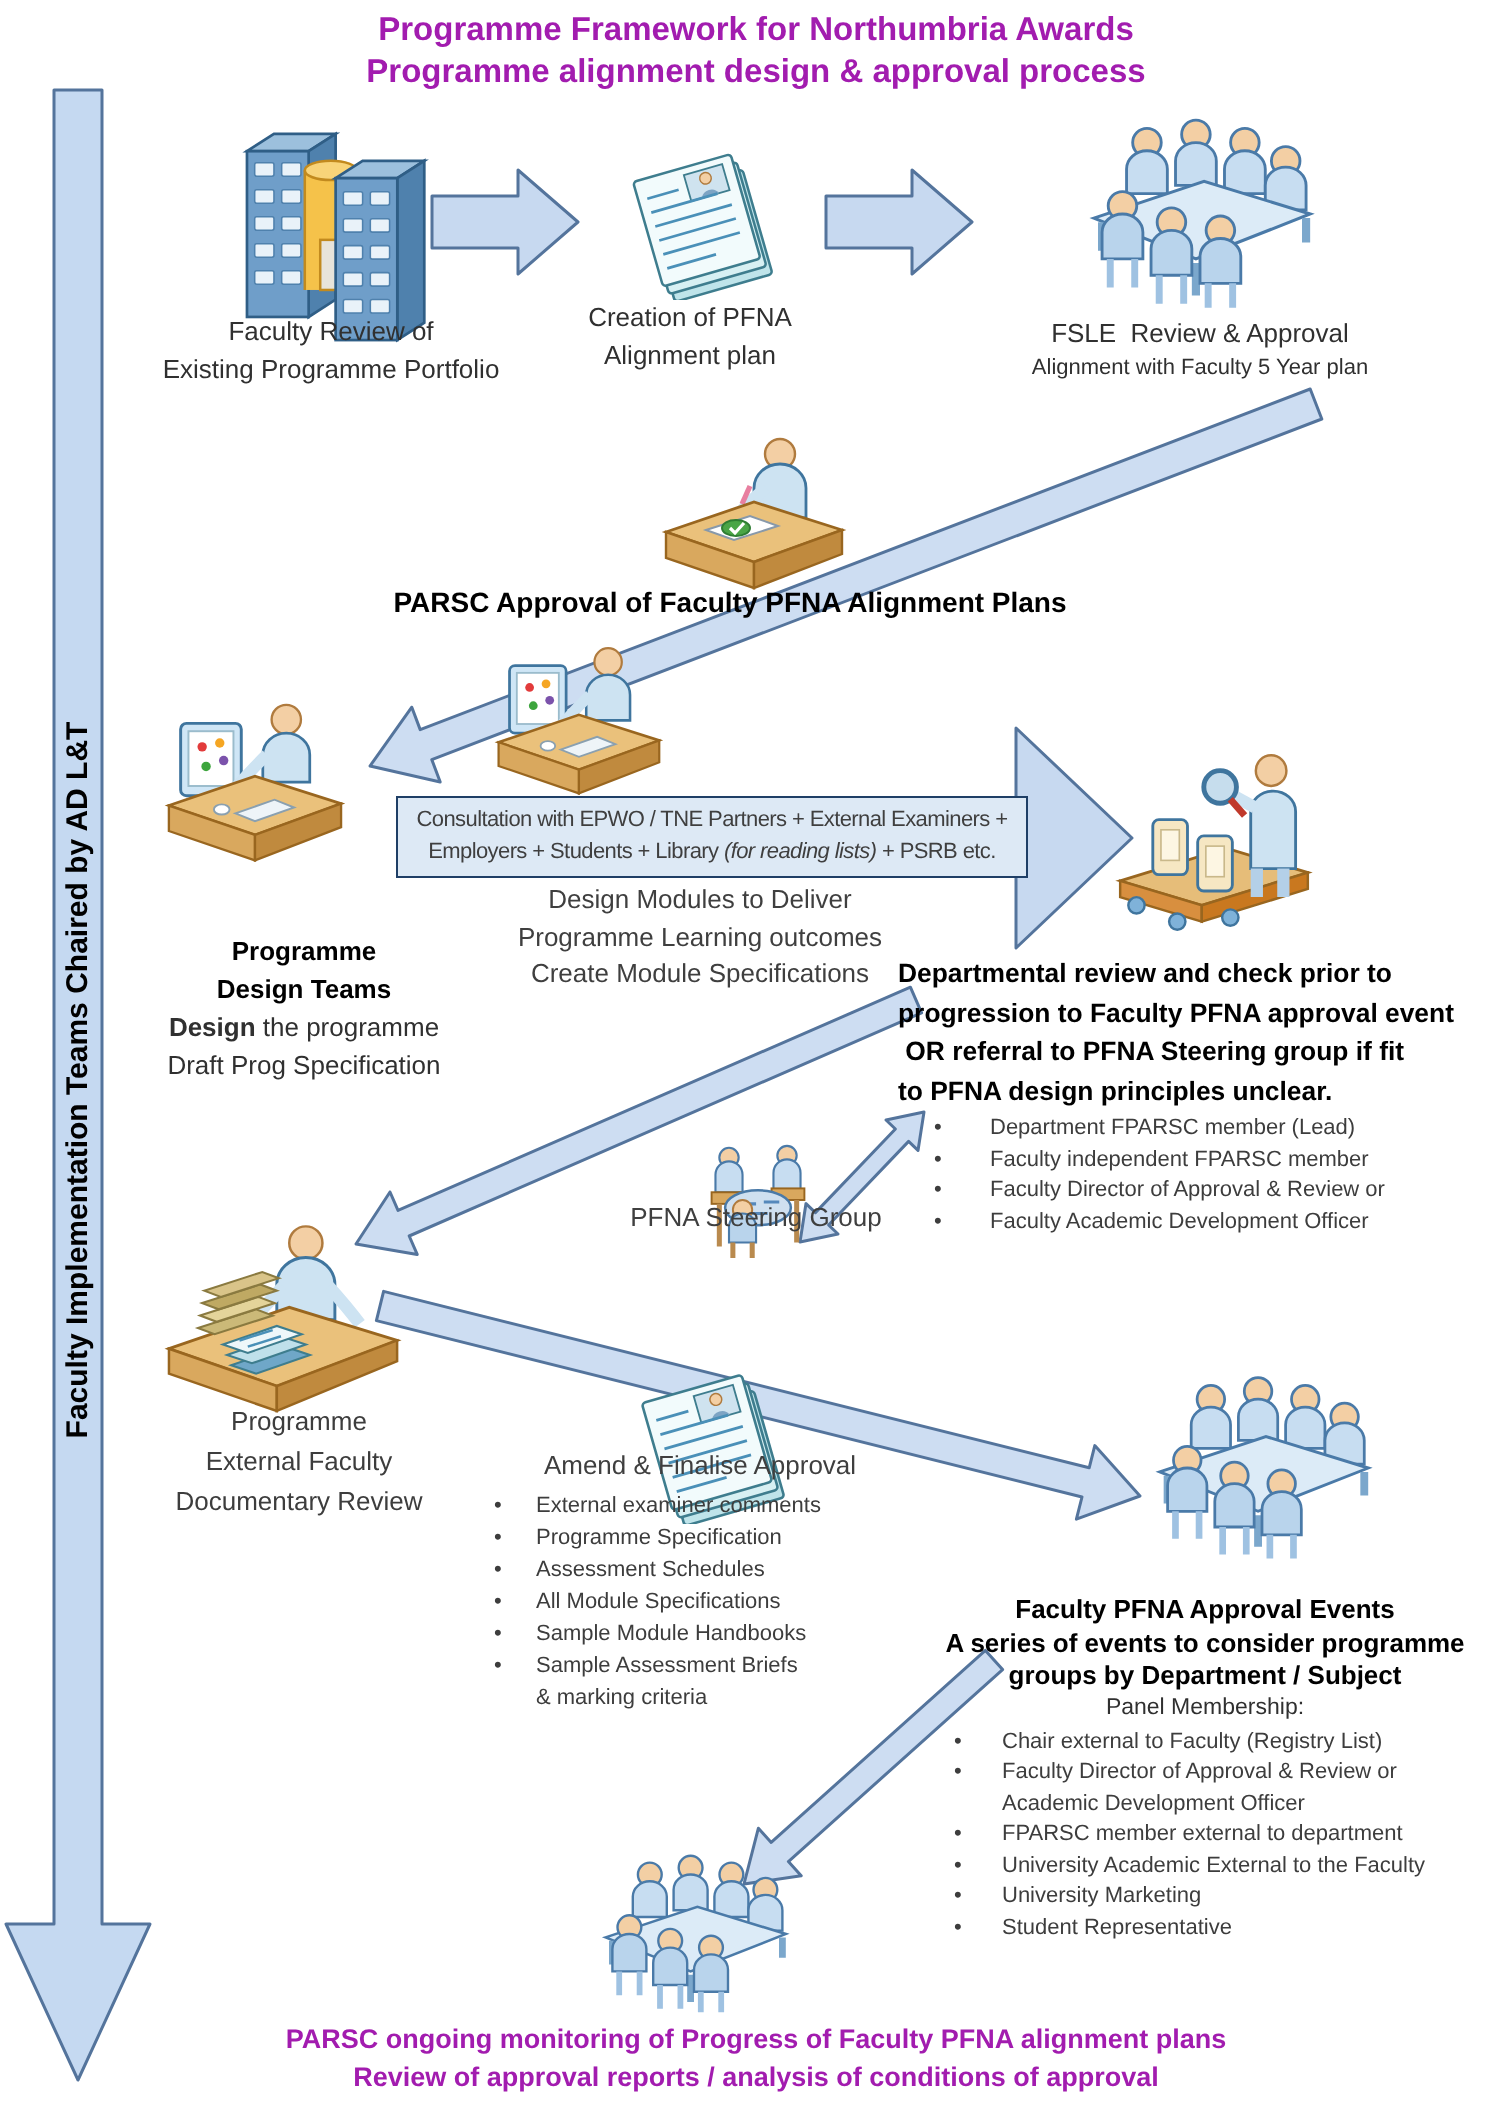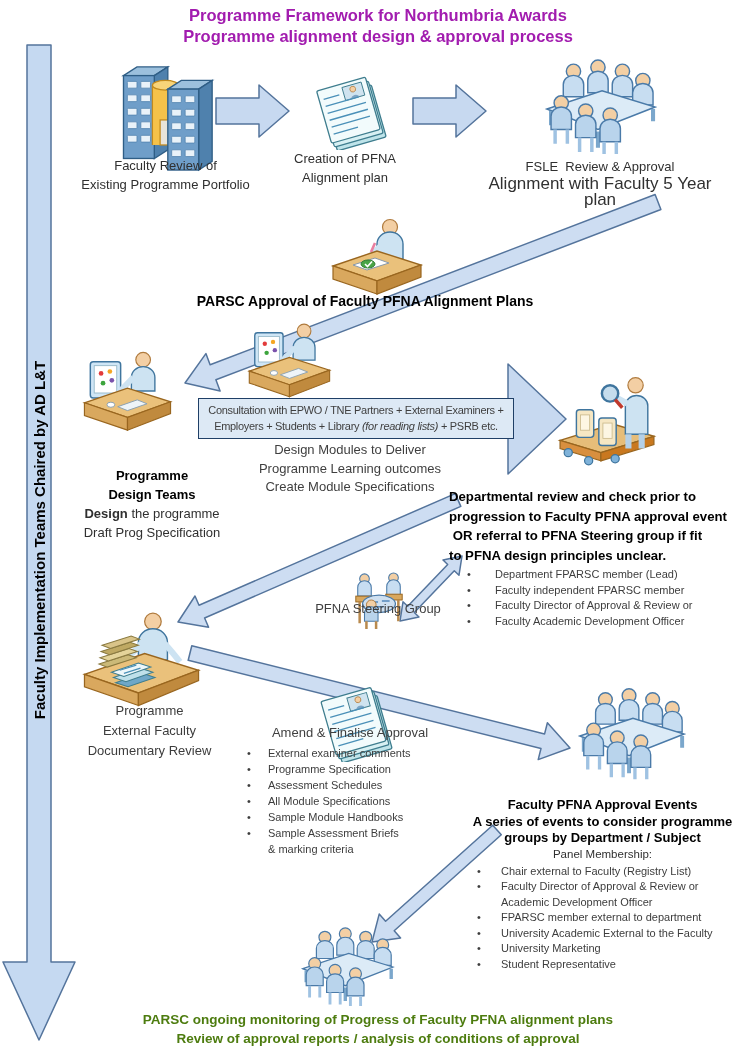--- a/index.html
+++ b/index.html
@@ -7,21 +7,21 @@
         font-family:"Liberation Sans","DejaVu Sans",sans-serif;color:#3f3f3f;}
   .abs{position:absolute;}
   .layer{z-index:2;}
   #arrow-layer{position:absolute;left:0;top:0;z-index:1;}
   .icon{z-index:2;position:absolute;}
   .ctr{text-align:center;}
   .t13{font-size:13px;line-height:19px;color:#303030;}
   .t13g{font-size:13px;line-height:18.5px;color:#3f3f3f;}
   .bold{font-weight:bold;color:#000;}
   .title{font-size:16.5px;font-weight:bold;color:#a21caf;line-height:21px;text-align:center;}
-  .small{font-size:17px;line-height:16px;color:#303030;text-align:center;}
+  .small{font-size:11px;line-height:16px;color:#303030;text-align:center;}
   .pre{white-space:pre-wrap;}
   .consult-box{background:#dde9f5;border:1.6px solid #1f3f66;box-sizing:border-box;
                font-size:11px;line-height:16px;letter-spacing:-0.3px;text-align:center;
                color:#3f3f3f;padding-top:3px;}
   .bighead{font-size:13.2px;font-weight:bold;color:#000;line-height:19.5px;}
   ul.bullets{list-style:none;margin:2px 0 0 0;padding:0;font-size:11px;line-height:15.5px;color:#3d3d3d;}
   ul.bullets li{position:relative;white-space:pre-line;}
   ul.dept li{padding-left:46px;}  ul.dept li::before{content:"\2022";position:absolute;left:18px;}
   ul.amend{line-height:16px;}
   ul.amend li{padding-left:43px;} ul.amend li::before{content:"\2022";position:absolute;left:22px;}
@@ -273,21 +273,21 @@
     <div>Create Module Specifications</div>
   </div>
 
   <div class="abs layer ctr t13" style="left:56px;top:466px;width:192px;">
     <div class="bold">Programme</div>
     <div class="bold">Design Teams</div>
     <div><b>Design</b><span> the programme</span></div>
     <div>Draft Prog Specification</div>
   </div>
 
-  <div class="abs layer" style="left:449px;top:487px;width:307px;">
+  <div class="abs layer" style="left:449px;top:477px;width:307px;">
     <div class="bighead pre">Departmental review and check prior to</div>
     <div class="bighead pre">progression to Faculty PFNA approval event</div>
     <div class="bighead pre"> OR referral to PFNA Steering group if fit</div>
     <div class="bighead pre">to PFNA design principles unclear.</div>
     <ul class="bullets dept">
       <li>Department FPARSC member (Lead)</li>
       <li>Faculty independent FPARSC member</li>
       <li>Faculty Director of Approval &amp; Review or</li>
       <li>Faculty Academic Development Officer</li>
     </ul>
@@ -340,18 +340,18 @@
       <li>FPARSC member external to department</li>
       <li>University Academic External to the Faculty</li>
       <li>University Marketing</li>
       <li>Student Representative</li>
     </ul>
   </div>
 
   <svg class="icon" style="left:296px;top:920px" width="102" height="94">
       <use href="#sym-meeting"></use>
     </svg>
-  <div class="abs layer ctr" style="left:38px;top:1010px;width:680px;font-size:13.5px;font-weight:bold;color:#4d7c0f;line-height:19px;">
+  <div class="abs layer ctr" style="left:38px;top:1010px;width:680px;font-size:13.5px;font-weight:bold;color:#a21caf;line-height:19px;">
     <div>PARSC ongoing monitoring of Progress of Faculty PFNA alignment plans</div>
     <div>Review of approval reports / analysis of conditions of approval</div>
   </div>
 
 </div>
 
 </body></html>

